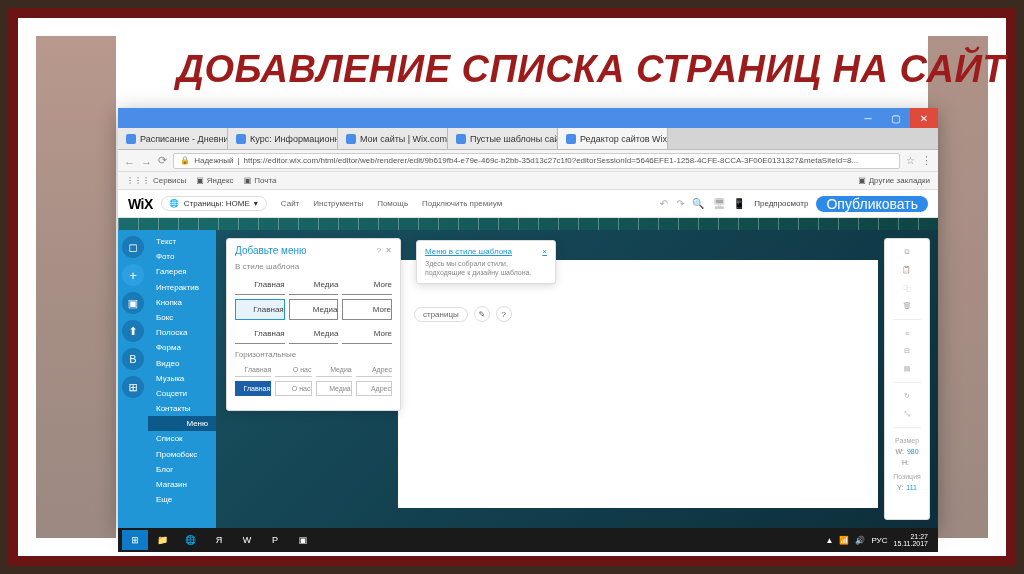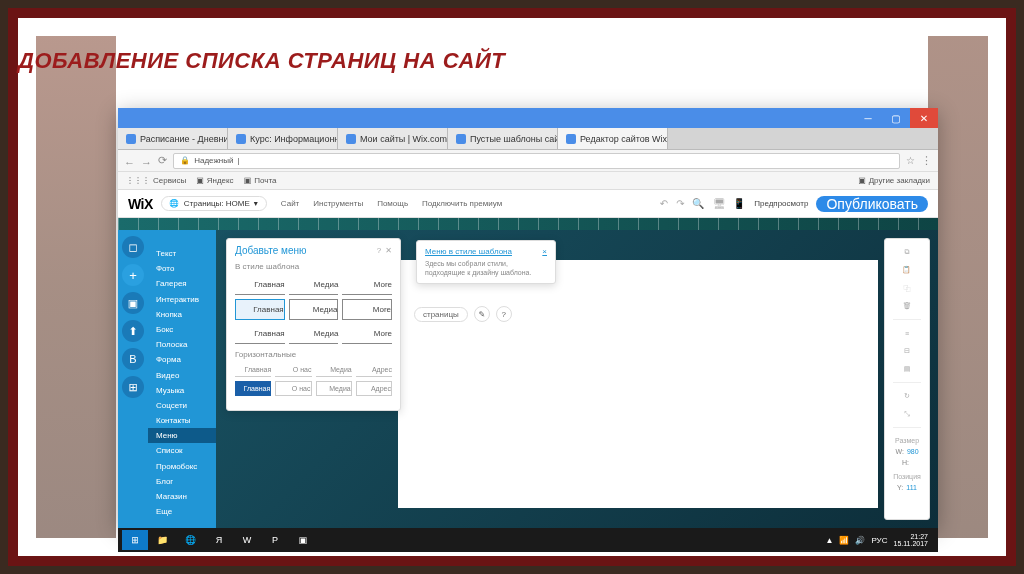--- a/index.html
+++ b/index.html
@@ -5,21 +5,21 @@
 * { margin: 0; padding: 0; box-sizing: border-box; font-family: Arial, Helvetica, sans-serif; }
 body { width: 1024px; height: 574px; background: #3a2a20; position: relative; overflow: hidden; }
 .border-top { position: absolute; top: 8px; left: 8px; right: 8px; height: 10px; background: #6b1414; }
 .border-bottom { position: absolute; bottom: 8px; left: 8px; right: 8px; height: 10px; background: #6b1414; }
 .border-left { position: absolute; top: 8px; bottom: 8px; left: 8px; width: 10px; background: #6b1414; }
 .border-right { position: absolute; top: 8px; bottom: 8px; right: 8px; width: 10px; background: #6b1414; }
 .slide { position: absolute; top: 18px; left: 18px; right: 18px; bottom: 18px; background: #fff; }
 .brick-left { position: absolute; top: 18px; bottom: 18px; left: 18px; width: 80px; background: linear-gradient(180deg,#8a5442 0%,#6b4433 50%,#5a3a2d 100%); opacity: 0.6; }
 .brick-right { position: absolute; top: 18px; bottom: 18px; right: 18px; width: 60px; background: linear-gradient(180deg,#7a4a38 0%,#5b3a2b 100%); opacity: 0.6; }
 
-.title { position: absolute; top: 30px; left: 0; right: 0; text-align: left; font-size: 22px; font-weight: 900; color: #9c1c1c; letter-spacing: 0.5px; font-style: italic; }
+.title { position: absolute; top: 30px; left: 0; right: 0; text-align: right; font-size: 38px; font-weight: 900; color: #9c1c1c; letter-spacing: 0.5px; font-style: italic; }
 
 .browser { position: absolute; top: 90px; left: 100px; width: 820px; height: 420px; background: #fff; box-shadow: 0 4px 20px rgba(0,0,0,0.3); font-size: 10px; }
 .titlebar { height: 20px; background: #4a8de8; display: flex; justify-content: flex-end; align-items: center; }
 .titlebar .btn { width: 28px; height: 20px; display: flex; align-items: center; justify-content: center; color: #fff; font-size: 10px; }
 .titlebar .btn.close { background: #e04a3a; }
 
 .tabs { height: 22px; background: #d4d4d4; display: flex; border-bottom: 1px solid #bbb; }
 .tab { padding: 0 8px; display: flex; align-items: center; gap: 4px; border-right: 1px solid #bbb; font-size: 9px; color: #333; background: #e8e8e8; max-width: 110px; overflow: hidden; white-space: nowrap; }
 .tab.active { background: #f5f5f5; }
 .tab-icon { width: 10px; height: 10px; background: #4a8de8; border-radius: 2px; flex-shrink: 0; }
@@ -47,23 +47,23 @@
 .ruler-h { height: 12px; background: linear-gradient(90deg, #1a6b6b, #0e4444); position: relative; }
 .ruler-h::after { content: ''; position: absolute; inset: 0; background: repeating-linear-gradient(90deg, rgba(255,255,255,0.3) 0, rgba(255,255,255,0.3) 1px, transparent 1px, transparent 20px); }
 
 .canvas-area { position: relative; height: 298px; background: linear-gradient(135deg, #1a5566 0%, #0d2e3a 100%); display: flex; overflow: hidden; }
 .stage-bg { position: absolute; top: 30px; left: 280px; right: 60px; bottom: 20px; background: #fff; }
 
 .left-rail { width: 30px; background: #2196d6; z-index: 5; display: flex; flex-direction: column; align-items: center; padding-top: 6px; gap: 6px; }
 .rail-btn { width: 22px; height: 22px; background: #1a7ab8; border-radius: 50%; display: flex; align-items: center; justify-content: center; color: #fff; font-size: 11px; }
 .rail-btn.add { background: #2aa0e0; font-size: 13px; }
 
-.cat-list { width: 68px; background: #2196d6; z-index: 5; padding: 16px 0; }
+.cat-list { width: 68px; background: #2196d6; z-index: 5; padding: 4px 0; }
 .cat-item { padding: 2px 8px; color: #fff; font-size: 8px; line-height: 1.4; white-space: nowrap; }
-.cat-item.sel { background: #0d5a8a; }
+.cat-item.sel { background: #0d5a8a; text-align: right; }
 
 .menu-panel { position: absolute; left: 108px; top: 8px; width: 175px; background: #fff; border: 1px solid #ddd; border-radius: 3px; box-shadow: 0 2px 10px rgba(0,0,0,0.15); z-index: 10; padding: 6px 8px 10px; font-size: 8px; }
 .menu-panel .hdr { display: flex; align-items: center; justify-content: space-between; color: #2196d6; font-size: 10px; margin-bottom: 6px; }
 .menu-panel .hdr .ctl { display: flex; gap: 4px; color: #aaa; font-size: 8px; }
 .menu-panel .sect { color: #888; font-size: 8px; margin: 6px 0 4px; }
 .menu-row { display: flex; gap: 4px; margin-bottom: 4px; }
 .menu-item { flex: 1; text-align: right; padding: 5px 0; font-size: 8px; color: #444; }
 .menu-row.u .menu-item { border-bottom: 1px solid #888; }
 .menu-row.box .menu-item { border: 1px solid #888; }
 .menu-row.box.sel .menu-item:first-child { background: #e8f2fb; border-color: #2196d6; }
@@ -144,20 +144,21 @@
     </div>
 
     <div class="addrbar">
       <span class="nav">←</span>
       <span class="nav">→</span>
       <span class="nav">⟳</span>
       <div class="url">
         <span class="lock">🔒</span>
         <span>Надежный</span>
         <span>|</span>
+        <span>https://editor.wix.com/html/editor/web/renderer/edit/9b619fb4-e79e-469c-b2bb-35d13c27c1f0?editorSessionId=5646EFE1-1258-4CFE-8CCA-3F00E0131327&amp;metaSiteId=8...</span>
       </div>
       <span class="star">☆</span>
       <span class="nav">⋮</span>
     </div>
 
     <div class="bookmarks">
       <span class="bm">⋮⋮⋮ <span>Сервисы</span></span>
       <span class="bm">▣ <span>Яндекс</span></span>
       <span class="bm">▣ <span>Почта</span></span>
       <span class="spacer"></span>

